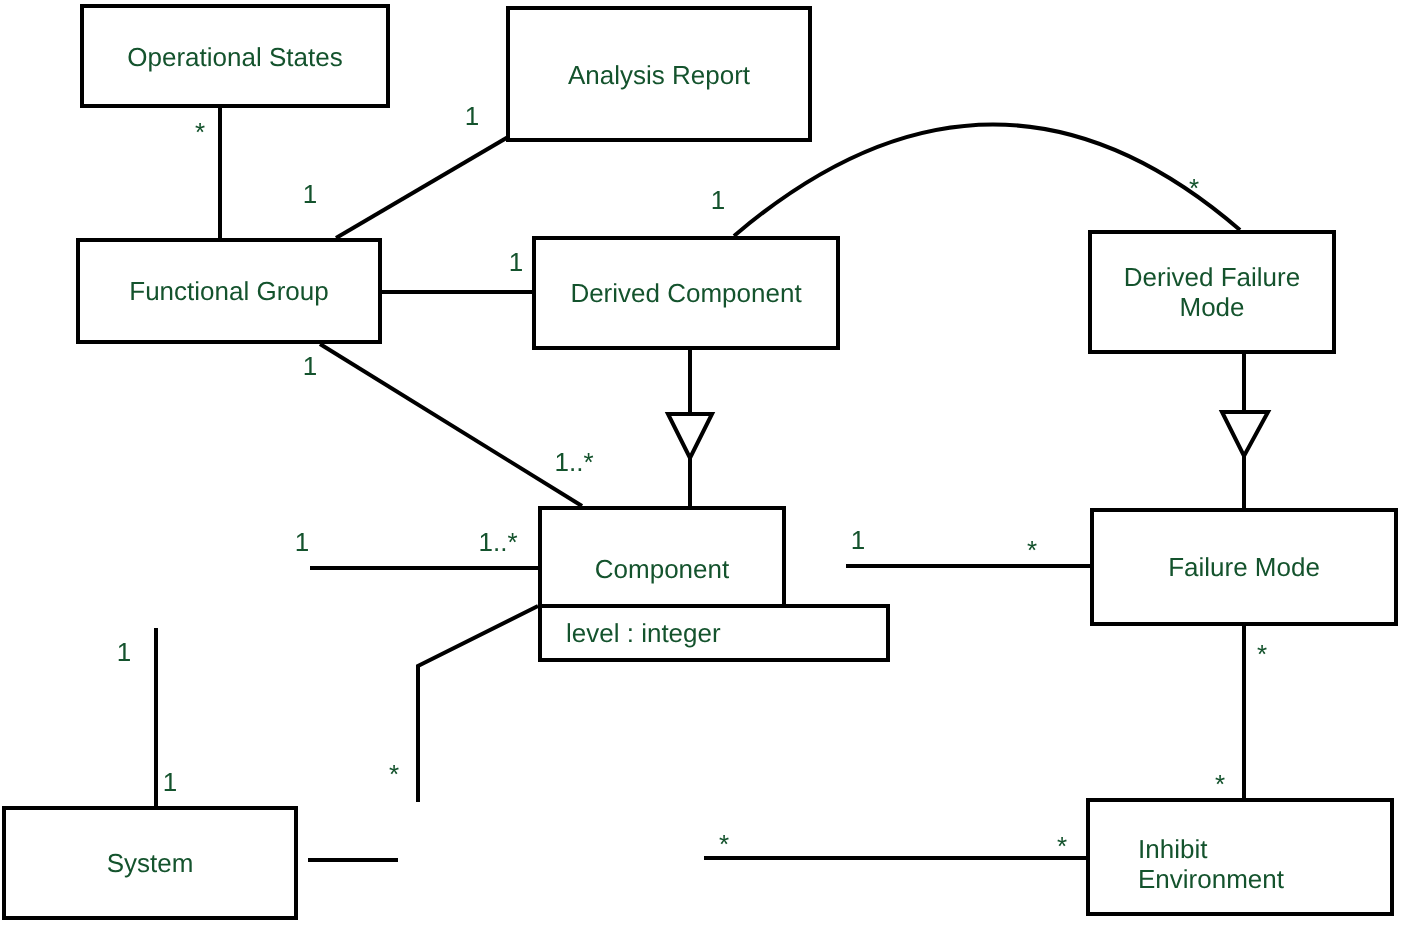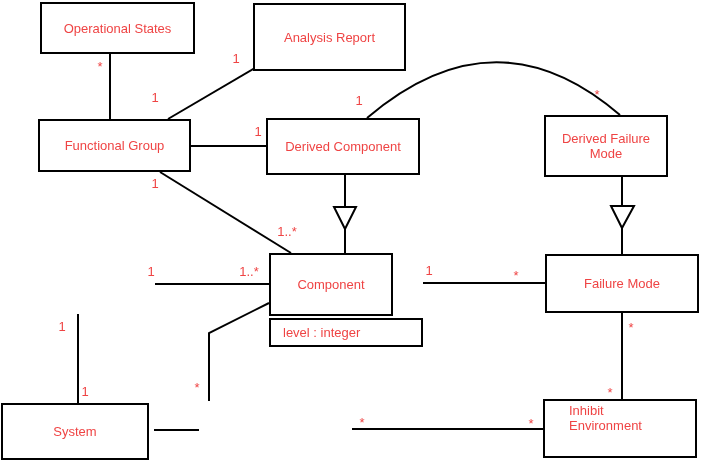--- a/index.html
+++ b/index.html
@@ -1,28 +1,28 @@
 <!DOCTYPE html>
 <html><head>
 <meta charset="utf-8">
 <style>
   html,body{margin:0;padding:0;background:#fff;}
   #stage{
     position:relative;width:702px;height:464px;background:#fff;overflow:hidden;
-    font-family:"Liberation Sans", sans-serif;color:#ef4444;
+    font-family:"Liberation Sans", sans-serif;color:#14532d;
   }
   #wires{position:absolute;left:0;top:0;z-index:0;}
   .uml-box{
     position:absolute;box-sizing:border-box;background:#fff;border:2px solid #000;
     display:flex;align-items:center;justify-content:center;
     font-size:13px;line-height:15px;text-align:center;z-index:1;
   }
   .uml-box.attr{justify-content:flex-start;padding-left:12px;text-align:left;}
   .uml-box.twoline{flex-direction:column;align-items:flex-start;justify-content:flex-start;
-    padding-left:24px;padding-top:2px;text-align:left;}
+    padding-left:24px;padding-top:16px;text-align:left;}
   .mult{
     position:absolute;z-index:2;font-size:13px;line-height:15px;white-space:nowrap;
     transform:translate(-50%,-50%);background:transparent;
   }
 </style>
 </head>
 <body>
 
 <div id="stage">
 
@@ -67,21 +67,21 @@
 
   <div class="uml-box" style="left:544px;top:115px;width:124px;height:62px;">
     <span>Derived Failure Mode</span>
   </div>
 
 
   <div class="uml-box" style="left:269px;top:253px;width:124px;height:63px;">
     <span>Component</span>
   </div>
 
-  <div class="uml-box attr" style="left:269px;top:318px;width:154px;height:29px;">
+  <div class="uml-box attr" style="left:269px;top:302px;width:176px;height:29px;">
     <span>level : integer</span>
   </div>
 
   <div class="uml-box" style="left:545px;top:254px;width:154px;height:59px;">
     <span>Failure Mode</span>
   </div>
 
   <div class="uml-box" style="left:1px;top:403px;width:148px;height:57px;">
     <span>System</span>
   </div>

